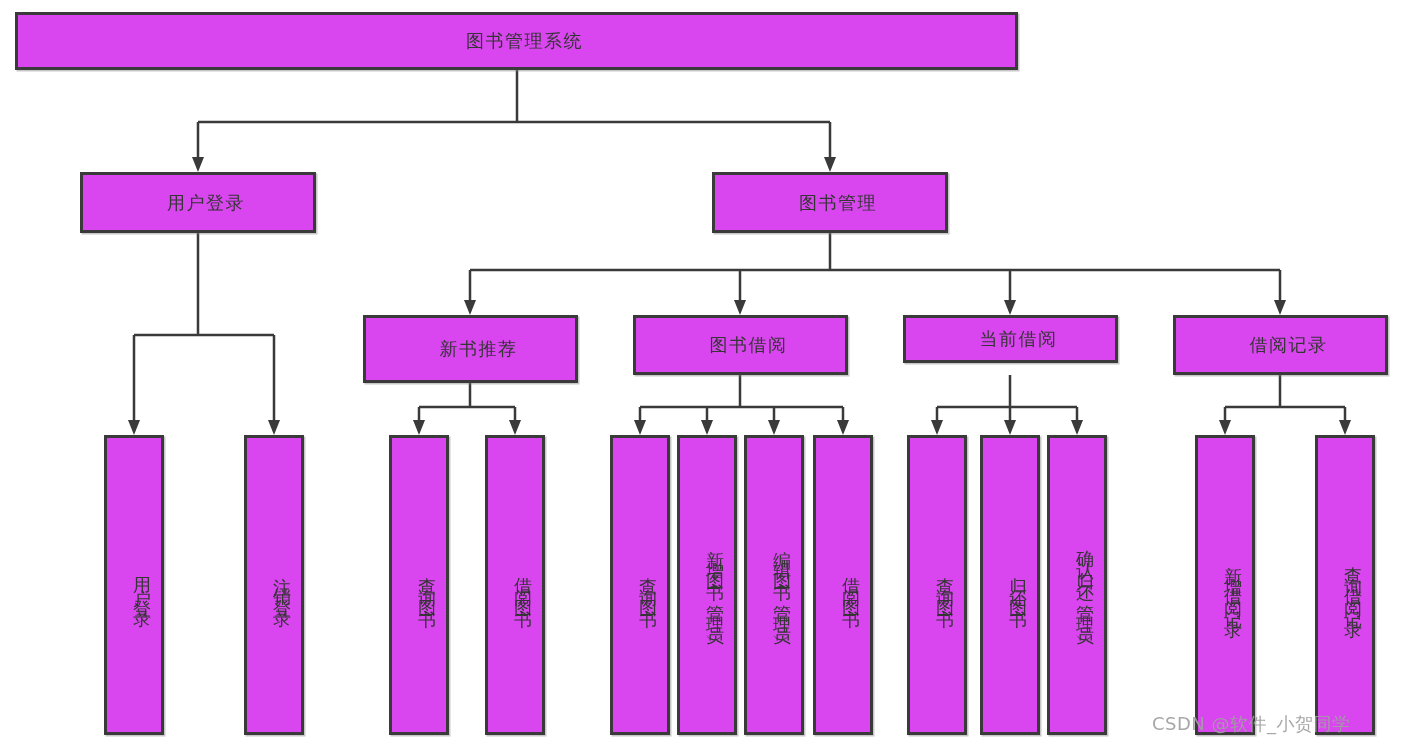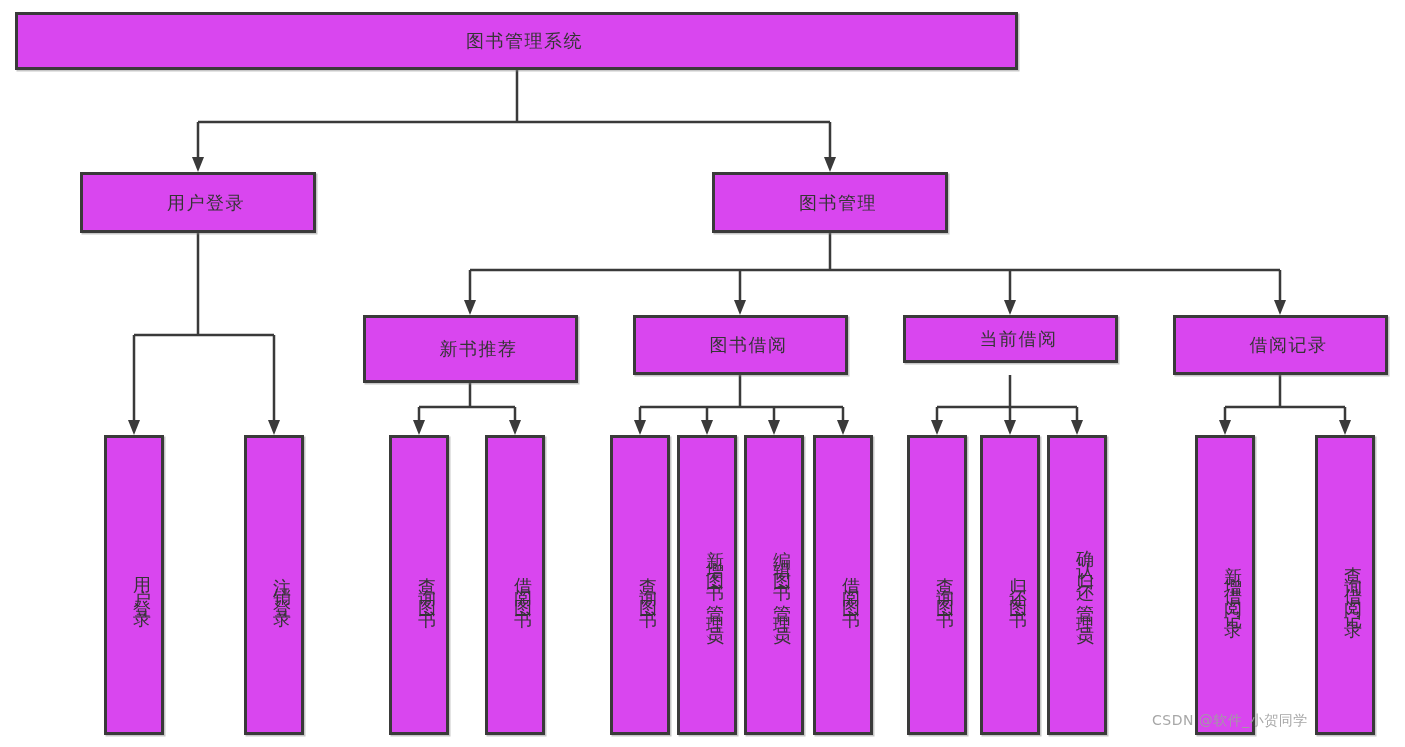--- a/index.html
+++ b/index.html
@@ -20,21 +20,21 @@
   }
   .box-h span { font-size:18px; letter-spacing:1.5px; white-space:nowrap; }
   .box-v .vtext {
     writing-mode:vertical-rl;
     font-size:18px; line-height:1;
     letter-spacing:11px;
     white-space:nowrap;
   }
   .watermark {
     position:absolute; left:1152px; top:712px; z-index:6;
-    font-size:14px; color:rgba(160,160,160,.92);
+    font-size:18px; color:rgba(160,160,160,.92);
     white-space:nowrap; letter-spacing:.5px;
   }
 </style>
 </head>
 <body>
 
 <svg class="wires" width="1405" height="747" viewBox="0 0 1405 747">
   <g stroke="#3a3a3a" stroke-width="2.5" fill="none">
 
     <path d="M517 70 V122 M198 122 H830 M198 122 V158 M830 122 V158"></path>

